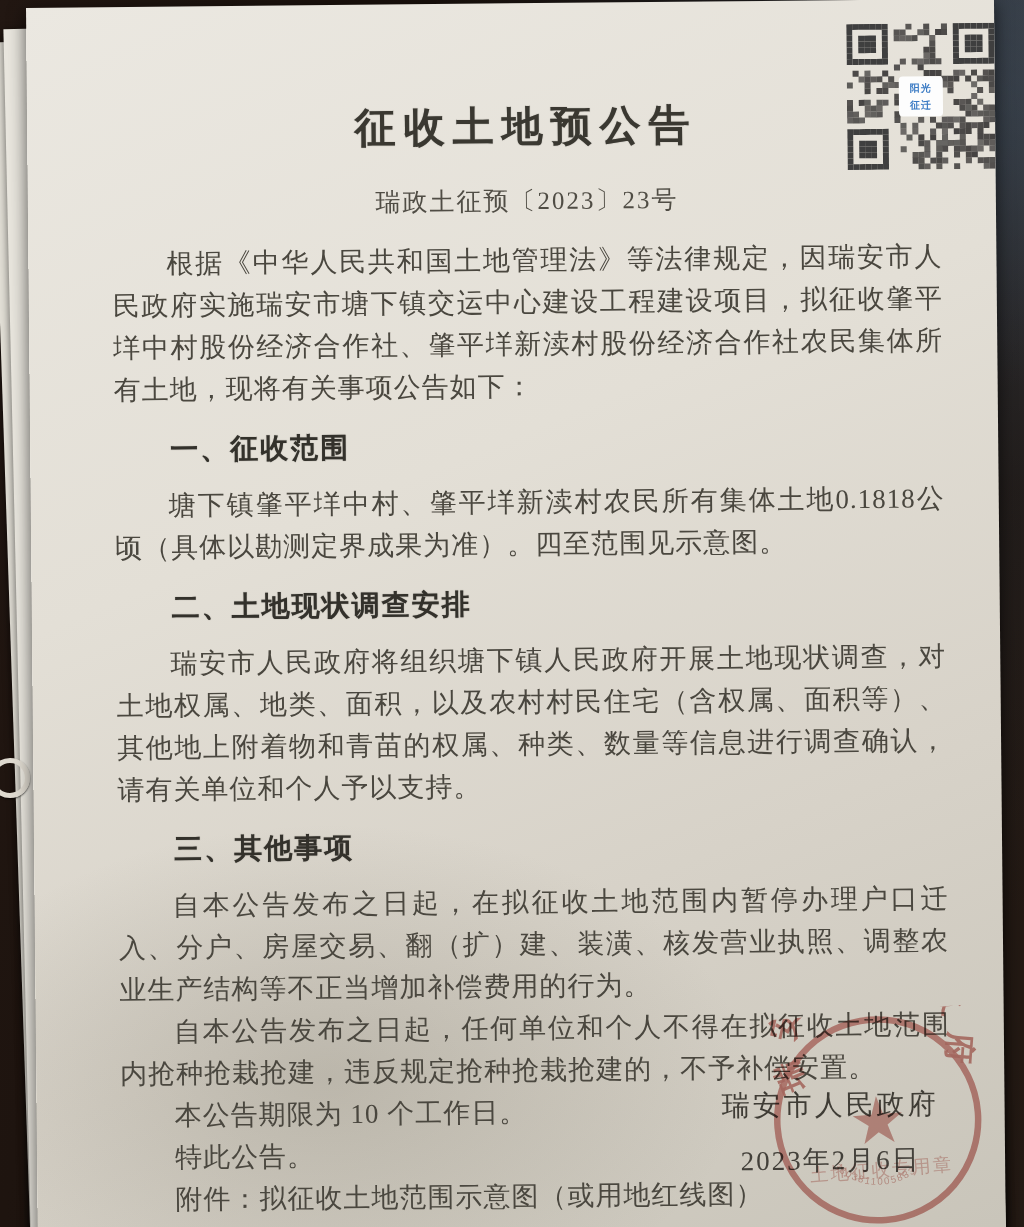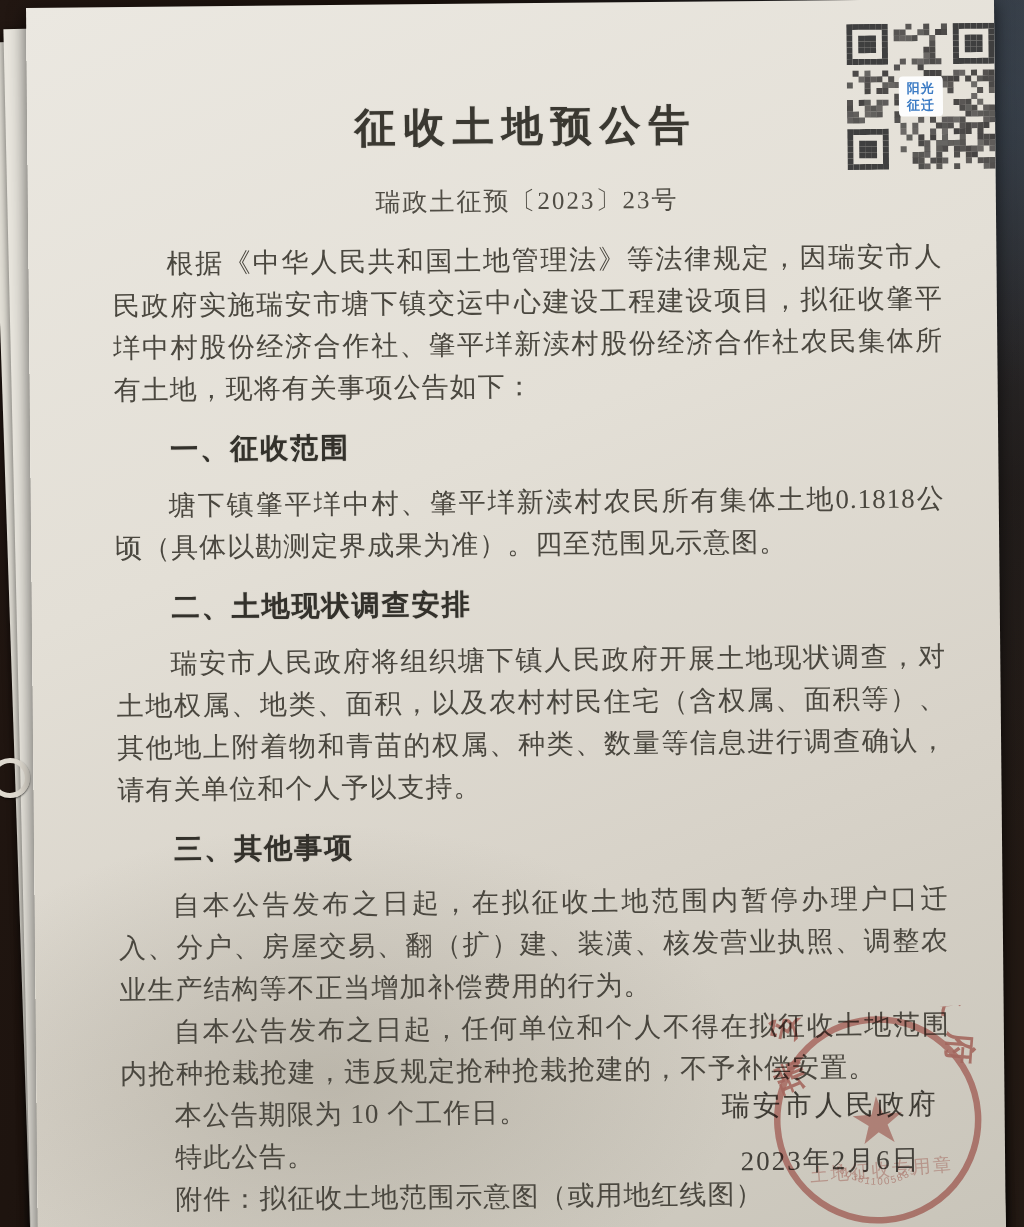--- a/index.html
+++ b/index.html
@@ -74,21 +74,21 @@
   
   .qr-wrap{
     position:absolute;left:820px;top:24px;width:148px;height:146px;z-index:2;
   }
   .qr-wrap svg{display:block;width:148px;height:146px;}
   .qr-logo{
     position:absolute;left:50%;top:50%;transform:translate(-50%,-50%);
     width:44px;height:40px;background:#fdfdfd;border-radius:4px;
     display:flex;align-items:center;justify-content:center;
     font-family:"Liberation Sans","DejaVu Sans",sans-serif;
-    font-size:13px;line-height:17px;font-weight:bold;color:#3b7bc4;
+    font-size:10px;line-height:17px;font-weight:bold;color:#3b7bc4;
     text-align:center;letter-spacing:1px;
   }
 </style>
 </head>
 <body>
 
 <div class="stage">
   <div class="table-bg"></div>
   <div class="table-sheen"></div>
 

